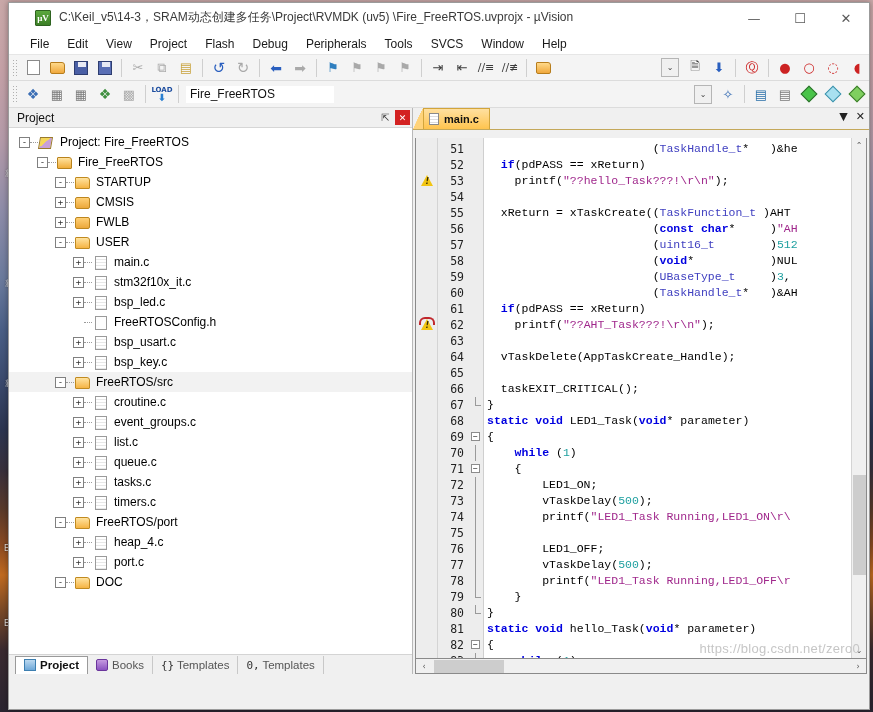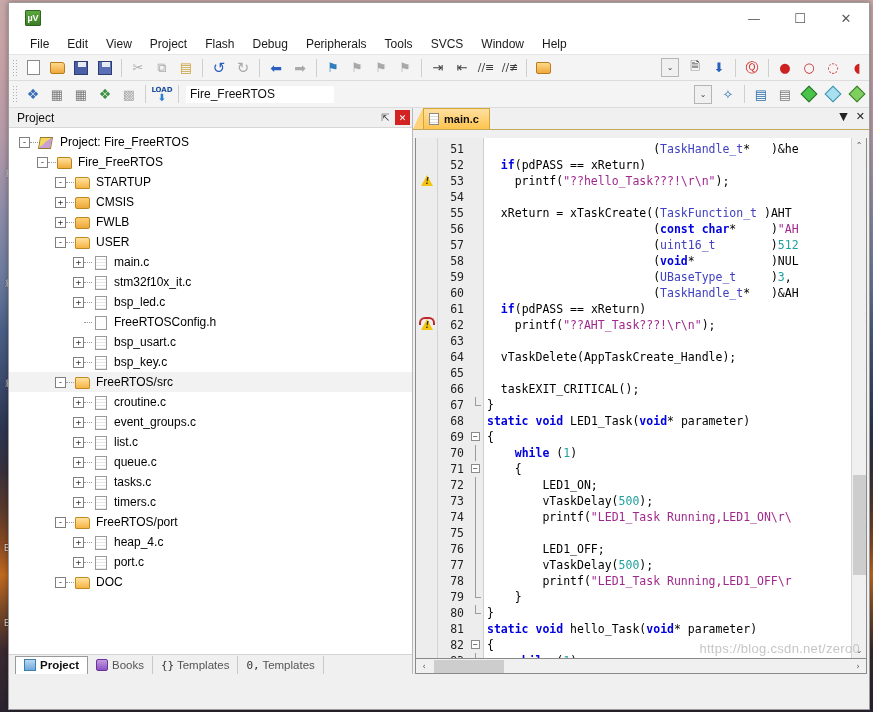--- a/index.html
+++ b/index.html
@@ -42,26 +42,26 @@
   }
 
   
   #titlebar {
     height: 30px; background: #ffffff;
     display: flex; align-items: center;
     border-bottom: 1px solid #ffffff;
     position: relative;
   }
   #app-icon {
-    width: 16px; height: 16px; margin-left: 16px; margin-right: 8px;
+    width: 16px; height: 16px; margin-left: 26px; margin-right: 8px;
     background: linear-gradient(180deg,#5ba83e,#3c7f26);
     border: 1px solid #2e6320; border-radius: 1px;
     color: #fff; font-size: 9px; font-weight: bold;
     display: flex; align-items: center; justify-content: center;
-    font-family: Liberation Sans, sans-serif; flex: none;
+    font-family: Liberation Serif, serif; flex: none;
   }
   #title-text {
     color: #3a3a3a; font-size: 12px; white-space: nowrap;
     font-family: "Liberation Sans", sans-serif;
   }
   #wincontrols { position: absolute; right: 0; top: 0; height: 30px; display: flex; }
   .wc {
     width: 46px; height: 30px; display: flex; align-items: center; justify-content: center;
     color: #5a5a5a; font-size: 13px; font-family: "DejaVu Sans", sans-serif;
   }
@@ -202,21 +202,21 @@
   }
   #fold-col {
     width: 16px; background: #ededed; border-right: 1px solid #cfcfcf; flex: none;
     padding-top: 3px; position: relative;
   }
   #code-text {
     flex: 1; background: #fff; padding-top: 3px; padding-left: 3px;
     font-family: "DejaVu Sans Mono", monospace; font-size: 11.5px;
     white-space: pre; overflow: hidden; position: relative;
   }
-  .cline { height: 16px; line-height: 16px; white-space: pre; }
+  .cline { height: 16px; line-height: 16px; white-space: pre; font-family: Liberation Mono, monospace; }
   .gl { height: 16px; line-height: 16px; }
   .fl { height: 16px; line-height: 16px; position: relative; }
   .fbox {
     position: absolute; left: 3px; top: 3px; width: 9px; height: 9px;
     border: 1px solid #8c8c8c; background: #fff; color: #333;
     font-size: 8px; line-height: 8px; text-align: center;
     font-family: "DejaVu Sans Mono", monospace;
   }
   .fbar { position: absolute; left: 7px; top: 0; width: 1px; height: 16px; background: #9a9a9a; }
   .fend { position: absolute; left: 7px; top: 0; width: 6px; height: 9px;
@@ -295,20 +295,21 @@
   <div class="dicon" style="top:380px;">新</div>
   <div class="dicon" style="top:470px;">i</div>
   <div class="dicon" style="top:545px;">E3</div>
   <div class="dicon" style="top:620px;">E3</div>
 </div>
 
 <div id="app">
 
   <div id="titlebar">
     <div id="app-icon">µV</div>
+    <div id="title-text">C:\Keil_v5\14-3，SRAM动态创建多任务\Project\RVMDK (uv5) \Fire_FreeRTOS.uvprojx - µVision</div>
     <div id="wincontrols">
       <div class="wc">—</div>
       <div class="wc">☐</div>
       <div class="wc close">✕</div>
     </div>
   </div>
 
   <div id="menubar">
     <div class="menu-item">File</div>
     <div class="menu-item">Edit</div>

